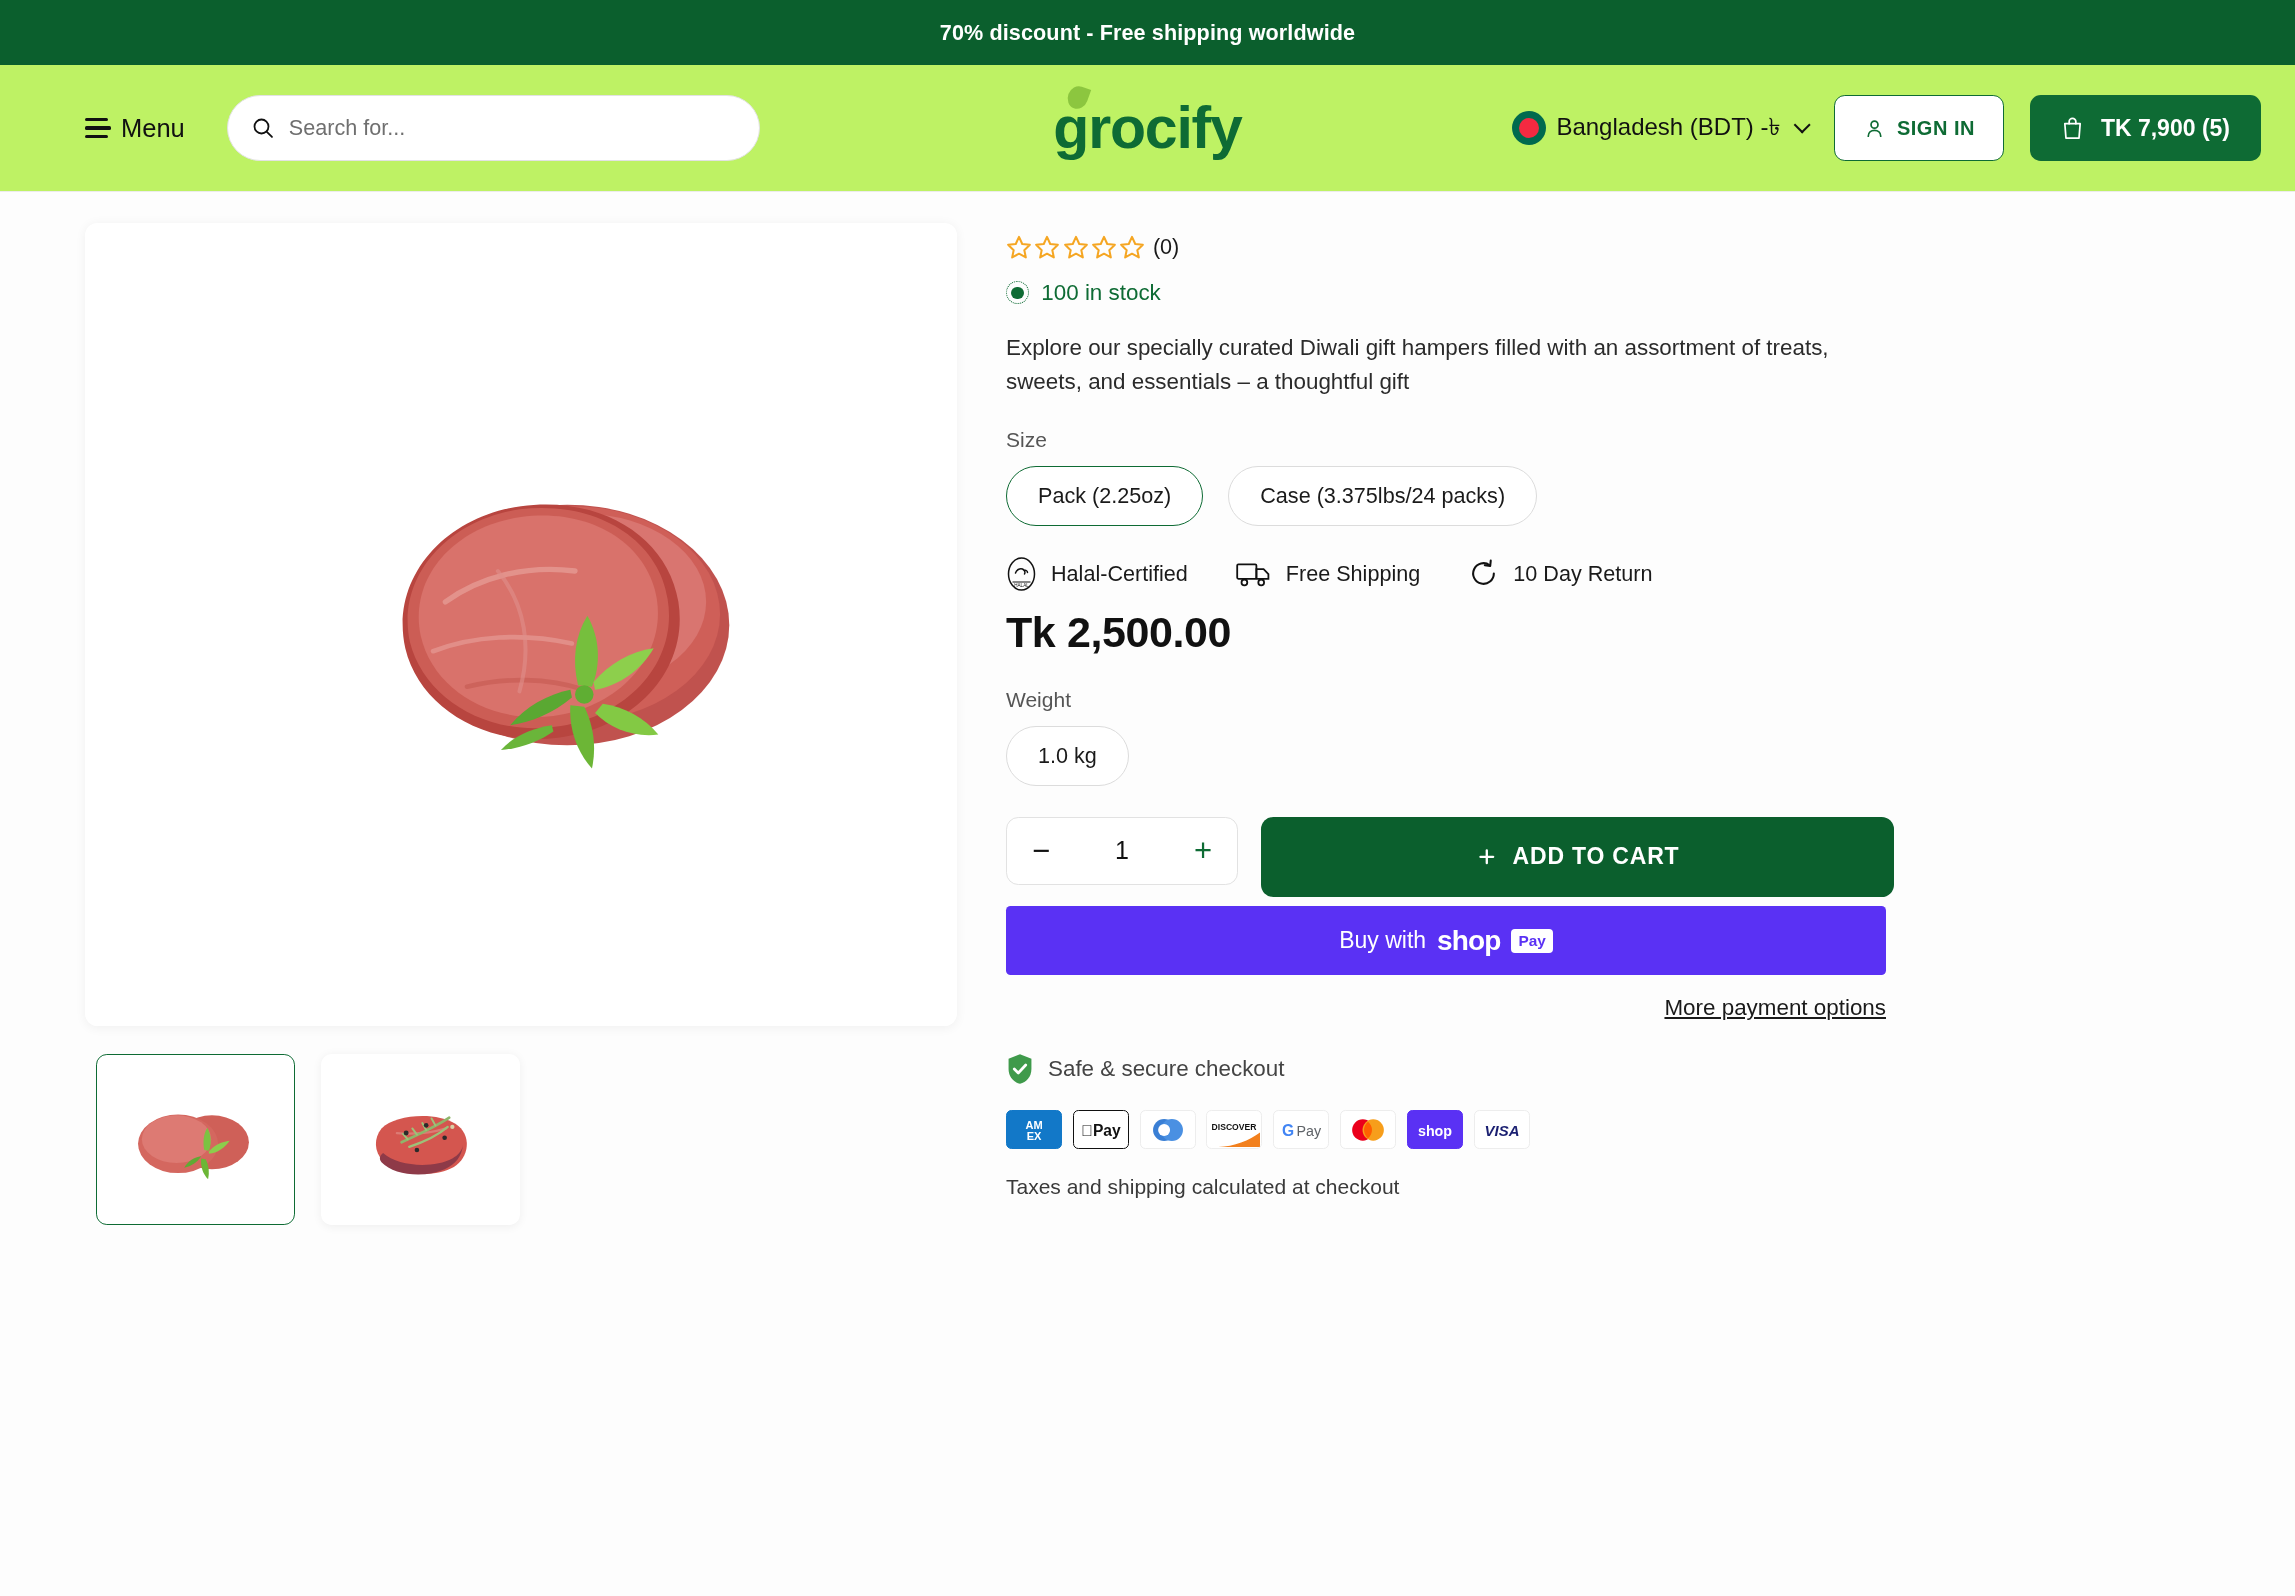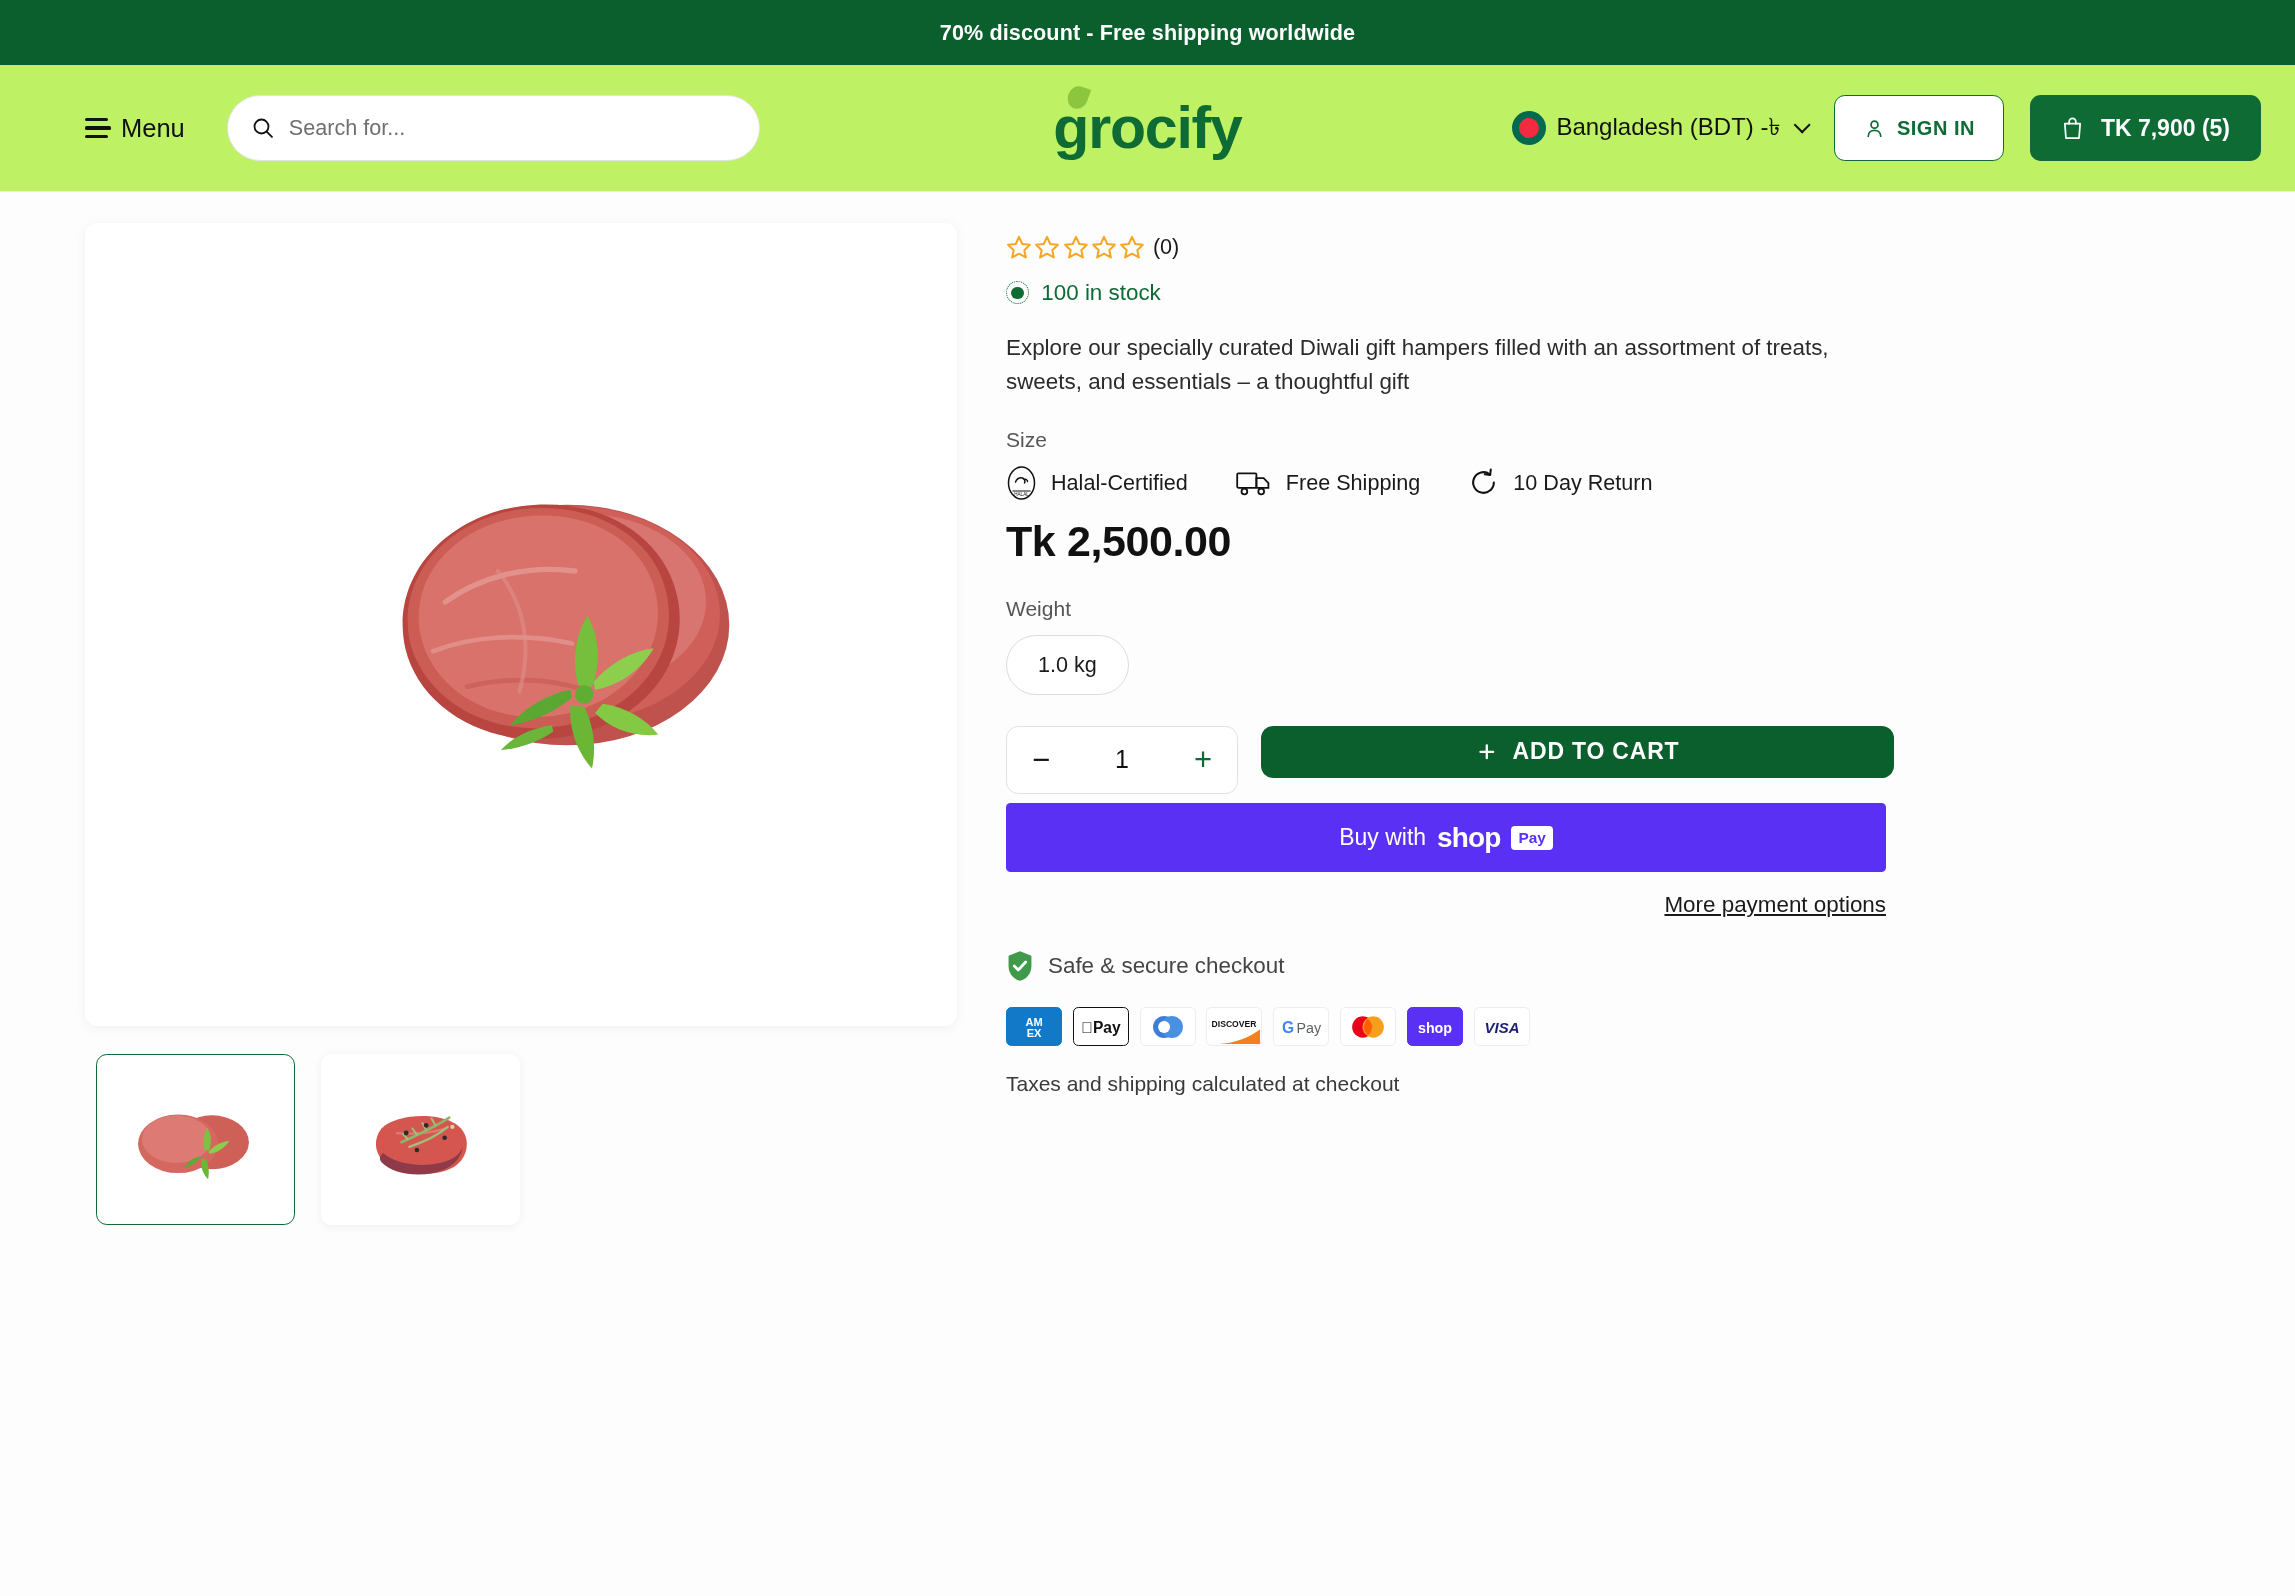--- a/index.html
+++ b/index.html
@@ -290,21 +290,21 @@
   .qty-btn {
     font-size: 31px; color: #0e6b34;
     background: none; border: none; cursor: pointer;
     font-family: "Liberation Sans", sans-serif;
     line-height: 1;
   }
   .qty-btn.minus { color: #111; }
   .qty-val { font-size: 25px; color: #111; }
 
   .add-cart {
-    flex: 1; height: 52px;
+    flex: 1; height: 80px;
     background: #0b5f2d;
     border: none; border-radius: 12.3px;
     color: #fff; font-size: 23px; font-weight: 700;
     letter-spacing: 0.8px;
     display: flex; align-items: center; justify-content: center;
     gap: 15.4px; cursor: pointer;
     font-family: "Liberation Sans", sans-serif;
   }
 
   .shoppay {
@@ -509,20 +509,24 @@
     <div class="stock">
       <span class="stock-dot">
           <i></i>
         </span>
       <span class="stock-label">100 in stock</span>
     </div>
 
     <p class="desc">Explore our specially curated Diwali gift hampers filled with an assortment of treats, sweets, and essentials – a thoughtful gift</p>
 
     <div class="opt-label">Size</div>
+    <div class="opt-row">
+      <div class="opt-pill selected">Pack (2.25oz)</div>
+      <div class="opt-pill">Case (3.375lbs/24 packs)</div>
+    </div>
 
     <div class="badges">
       <div class="badge">
         <svg width="31" height="34" viewBox="0 0 30 34" fill="none" stroke="#111" stroke-width="1.5">
           <ellipse cx="15" cy="17" rx="13" ry="16"></ellipse>
           <path d="M9 16c1-3 4-5 7-4 2 1 3 3 2 5" stroke-linecap="round"></path>
           <path d="M18 13.5c1.5-.5 3 .5 3 2" stroke-linecap="round"></path>
           <line x1="6" y1="25" x2="24" y2="25" stroke-width="1"></line>
           <text x="15" y="30" font-size="4.6" text-anchor="middle" fill="#111" stroke="none" font-family="Liberation Sans, sans-serif">HALAL</text>
         </svg>

